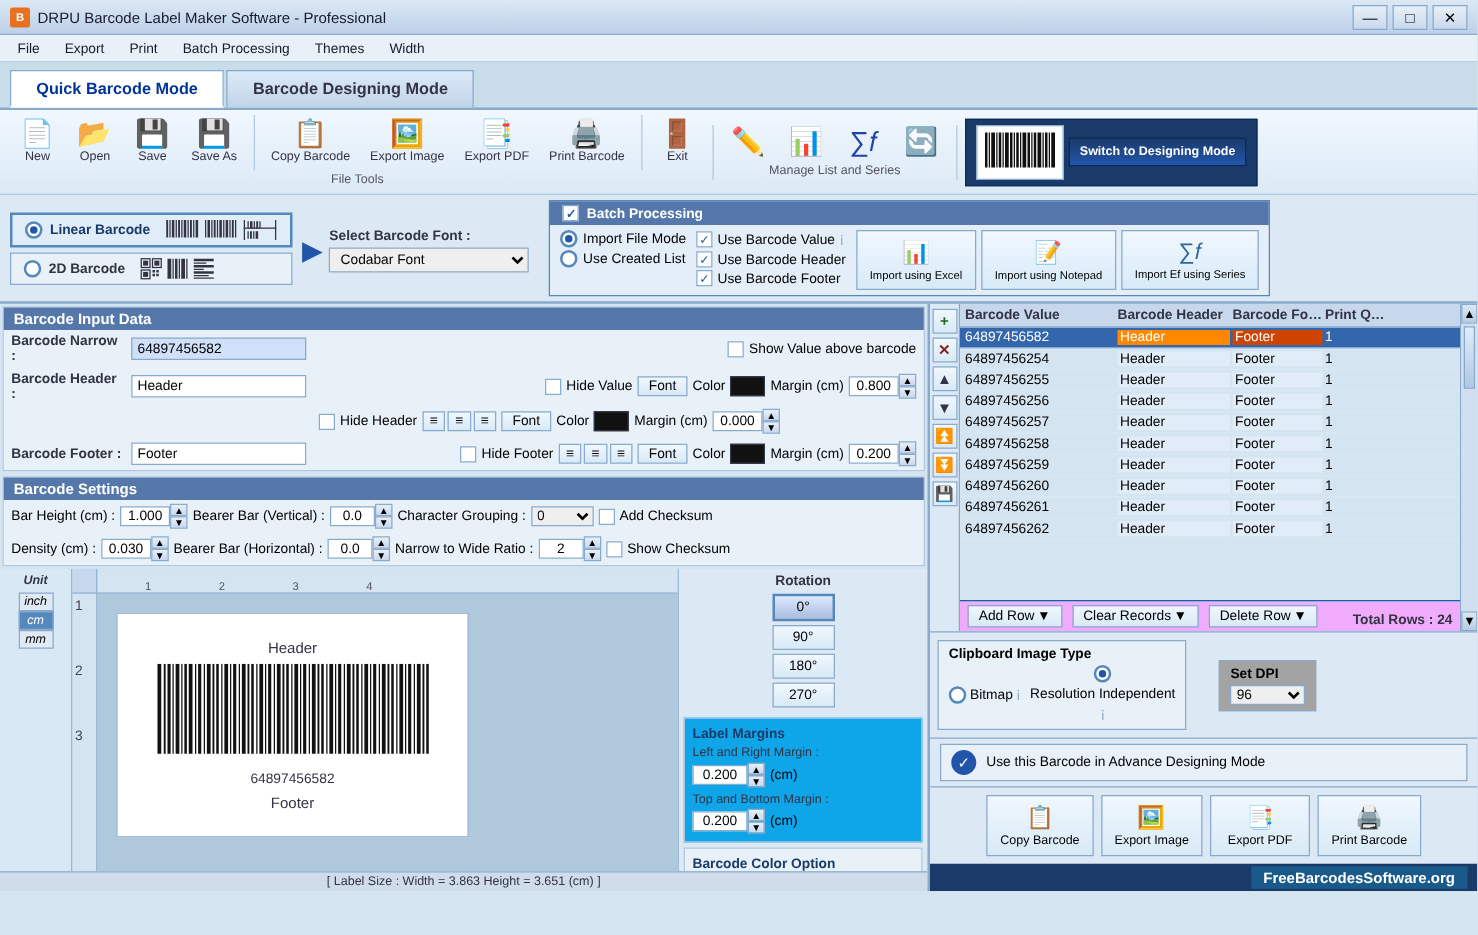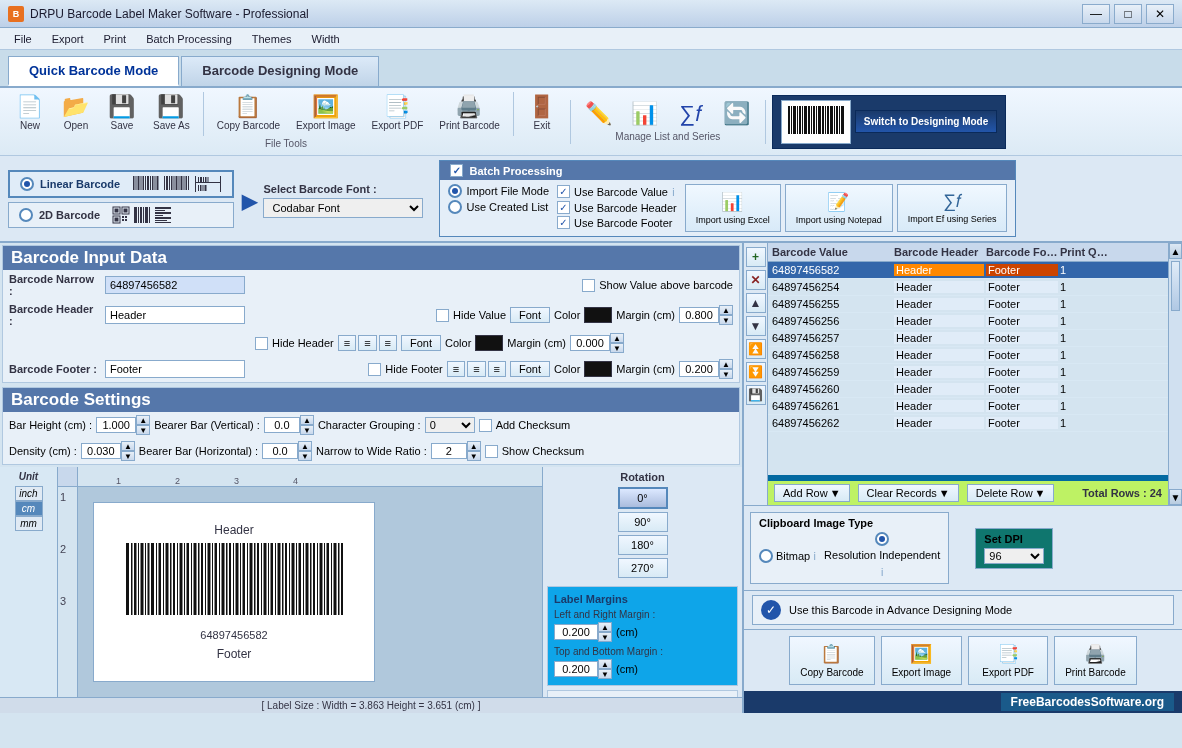--- a/index.html
+++ b/index.html
@@ -30,21 +30,21 @@
     .toolbar-section-label { font-size: 10px; color: #556; text-align: center; width: 100%; padding: 2px 0; }
     .toolbar-group { display: flex; flex-direction: column; align-items: center; }
     .toolbar-group-inner { display: flex; gap: 2px; }
     .switch-btn { background: linear-gradient(to bottom, #1a3a6a, #2255aa); color: white; padding: 4px 8px; display: flex; align-items: center; gap: 4px; cursor: pointer; border: 1px solid #0a2a5a; font-size: 11px; font-weight: bold; min-width: 80px; }
     .radio-btn { width: 14px; height: 14px; border-radius: 50%; border: 2px solid #5588bb; background: white; display: inline-flex; align-items: center; justify-content: center; cursor: pointer; }
     .radio-btn.checked::after { content: ''; width: 6px; height: 6px; border-radius: 50%; background: #2255aa; }
     .import-btn { background: linear-gradient(to bottom, #f0f8ff, #d8eaf8); border: 1px solid #88aacc; padding: 6px 10px; cursor: pointer; display: flex; flex-direction: column; align-items: center; text-align: center; min-width: 80px; font-size: 10px; }
     .import-btn-icon { font-size: 18px; color: #336699; margin-bottom: 2px; }
 
     
-    .section-header { background: #5577aa; color: white; padding: 2px 8px; font-weight: bold; font-size: 17px; }
+    .section-header { background: #5577aa; color: white; padding: 2px 8px; font-weight: bold; font-size: 12px; }
     .input-row { display: flex; align-items: center; padding: 3px 6px; gap: 6px; }
     .input-label { width: 90px; font-weight: bold; color: #334; }
     .text-input { border: 1px solid #88aacc; padding: 2px 4px; background: white; width: 140px; }
     .text-input-blue { background: #d0e0f8; }
 
     
     .font-btn { background: linear-gradient(to bottom, #f0f7ff, #d8eaf5); border: 1px solid #88aacc; padding: 1px 8px; cursor: pointer; font-size: 11px; }
     .color-swatch { width: 28px; height: 16px; background: #111; border: 1px solid #334; display: inline-block; }
     .align-btn { background: linear-gradient(to bottom, #f0f7ff, #d8eaf5); border: 1px solid #88aacc; padding: 1px 5px; cursor: pointer; }
     .spinbox { display: flex; align-items: center; }
@@ -55,21 +55,21 @@
     .rotation-btn.active { background: linear-gradient(to bottom, #dce8ff, #aabcdd); border: 2px solid #5588bb; }
     .margins-section { background: #0ea5e9; border: 1px solid #b0c8e0; padding: 6px; }
     .margins-title { font-weight: bold; color: #1a3a6a; margin-bottom: 4px; }
 
     
     .color-section { background: #e8f0f8; border: 1px solid #b0c8e0; padding: 6px; margin-top: 4px; }
     .color-title { font-weight: bold; color: #1a3a6a; margin-bottom: 4px; }
     .table-body { flex: 1; overflow-y: auto; }
 
     
-    .table-actions { background: #bef264; padding: 3px 6px; display: flex; gap: 8px; align-items: center; border-top: 6px solid #0369a1; }
+    .table-actions { background: #f0abfc; padding: 3px 6px; display: flex; gap: 8px; align-items: flex-end; border-top: 1px solid #0369a1; }
     .table-action-btn { background: linear-gradient(to bottom, #f0f7ff, #d8eaf5); border: 1px solid #88aacc; padding: 2px 8px; cursor: pointer; display: flex; align-items: center; gap: 2px; }
     .total-rows { margin-left: auto; font-weight: bold; color: #334; }
 
     
     .clipboard-section { background: #dce8f4; border-top: 1px solid #88aacc; padding: 6px; }
 
     
     .bottom-actions { background: #dce8f4; padding: 6px 8px; display: flex; gap: 8px; justify-content: center; border-top: 1px solid #88aacc; }
     .bottom-action-btn { background: linear-gradient(to bottom, #f0f7ff, #d8eaf5); border: 1px solid #88aacc; padding: 6px 10px; cursor: pointer; display: flex; flex-direction: column; align-items: center; gap: 2px; min-width: 80px; }
     .bottom-action-icon { font-size: 18px; color: #336699; }
@@ -819,21 +819,21 @@
               <span>Bitmap</span>
               <span style="color:#88aacc;cursor:pointer;">ℹ</span>
             </div>
             <div style="display:flex;align-items:center;gap:3px;flex-direction:column;">
               <div class="radio-btn checked"></div>
               <span>Resolution Independent</span>
               <span style="color:#88aacc;cursor:pointer;">ℹ</span>
             </div>
           </div>
         </div>
-        <div style="border:1px solid #88aacc;background:#0f766e;padding:4px 8px;">
+        <div style="border:1px solid #88aacc;background:#a3a3a3;padding:4px 8px;">
           <div style="font-weight:bold;margin-bottom:3px;">Set DPI</div>
           <select style="width:60px;border:1px solid #88aacc;">
             <option value="96">96</option>
           </select>
         </div>
       </div>
     </div>
 
     <div style="background:#dce8f4;padding:4px 8px;border-top:1px solid #88aacc;">
       <div style="background:#e8f0f8;border:1px solid #88aacc;padding:4px 8px;display:flex;align-items:center;gap:8px;cursor:pointer;">

